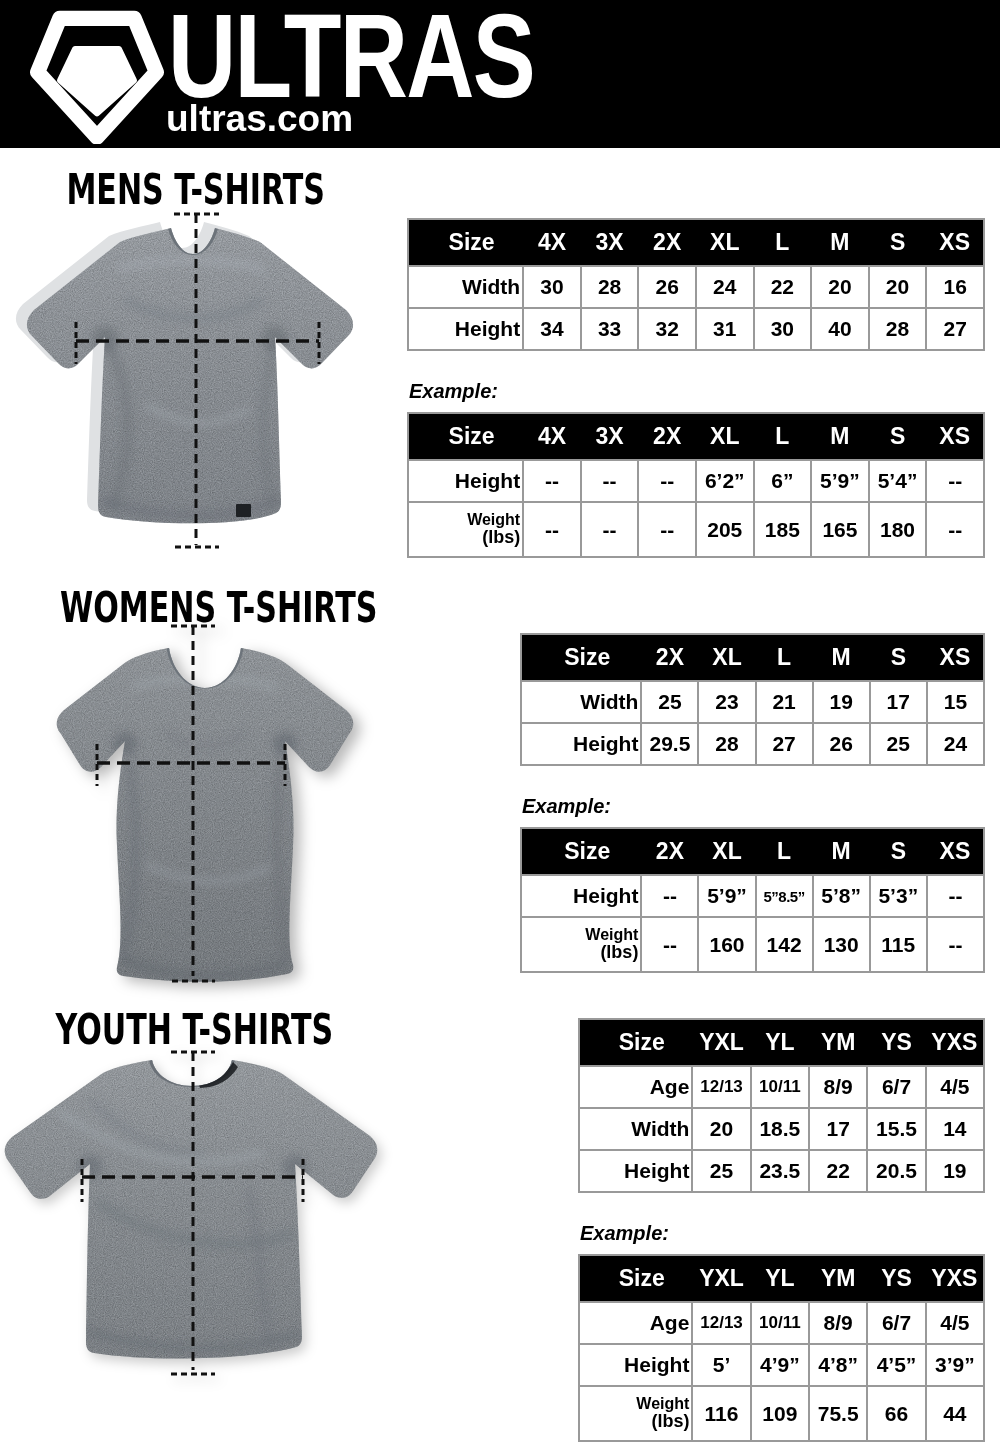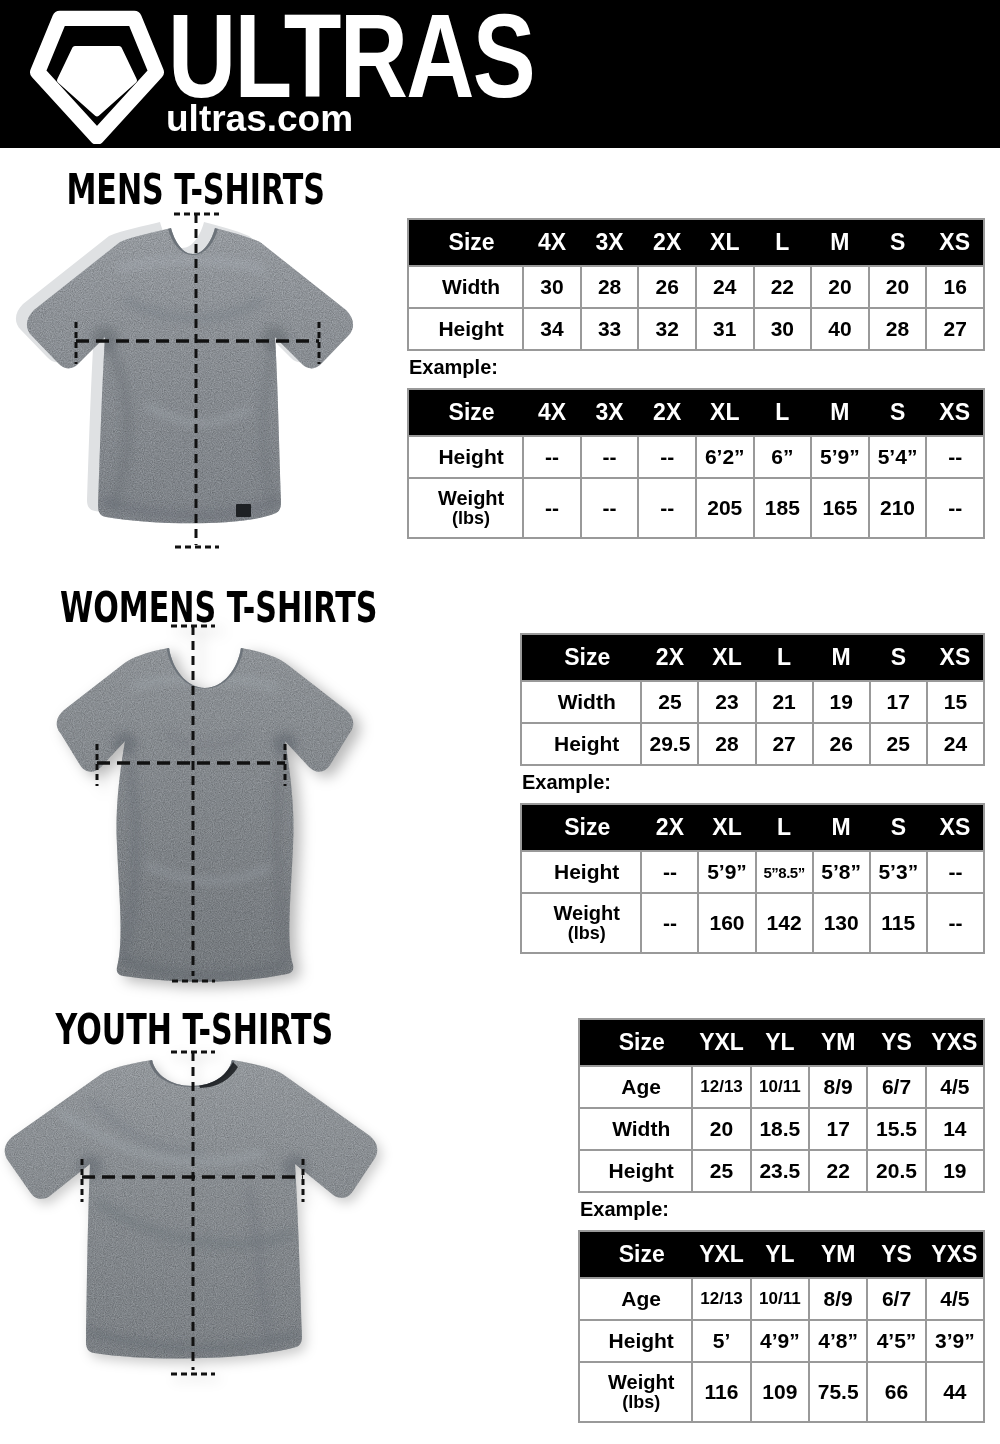--- a/index.html
+++ b/index.html
@@ -33,27 +33,27 @@
   .tb-mens{left:407px;top:218px;width:578px;}
   .tb-womens{left:520px;top:633px;width:465px;}
   .tb-youth{left:578px;top:1018px;width:407px;}
 
   table{border-collapse:collapse;width:100%;table-layout:fixed;border:2px solid #999;}
   thead th{background:#000;color:#fff;font-size:23px;font-weight:bold;border:0;
            padding:9px 2px;text-align:center;}
   thead th.first{text-align:center;padding-left:13px;}
   tbody td{border:2px solid #999;font-size:21px;font-weight:bold;text-align:center;
            padding:8px 2px;background:#fff;}
-  tbody td.lab{text-align:center;padding-left:13px;font-size:21px;}
+  tbody td.lab{text-align:right;padding-left:13px;font-size:21px;}
   tbody td.lab .sub{font-size:18px;margin-top:-2px;}
-  tbody td.lab .main2{font-size:20px;}
+  tbody td.lab .main2{font-size:16px;}
   td.s{font-size:17px;}
   td.vs{font-size:15px;letter-spacing:-0.5px;}
 
-  .example{font-size:20px;font-weight:bold;margin:5px 0 9px 2px;}
+  .example{font-size:20px;font-weight:bold;margin:29px 0 9px 2px;font-style:italic;}
 </style>
 </head>
 <body>
 
 <div class="topbar">
   <svg class="logo" viewBox="0 0 100 100">
     <path d="M23,9 L77,9 L93,48 L50,95 L7,48 Z" fill="none" stroke="#fff" stroke-width="11" stroke-linejoin="round"></path>
     <path d="M34,31 L66,31 L77,54 L50,78 L23,54 Z" fill="#fff" stroke="#fff" stroke-width="4" stroke-linejoin="round"></path>
   </svg>
   <div class="brand">ULTRAS</div>
@@ -215,21 +215,21 @@
           <td class="lab">
             <div class="main2">Weight</div>
             <div class="sub">(lbs)</div>
           </td>
           <td class="">--</td>
           <td class="">--</td>
           <td class="">--</td>
           <td class="">205</td>
           <td class="">185</td>
           <td class="">165</td>
-          <td class="">210</td>
+          <td class="">180</td>
           <td class="">--</td>
         </tr>
       </tbody>
     </table>
 </div>
 
 <h2 class="sec-title t-womens" style="margin:0;"><span>WOMENS T-SHIRTS</span></h2>
 
 <svg class="shirt shirt-womens" viewBox="0 0 370 378" style="filter:drop-shadow(7px 5px 7px rgba(0,0,0,0.28));">
   <defs>

